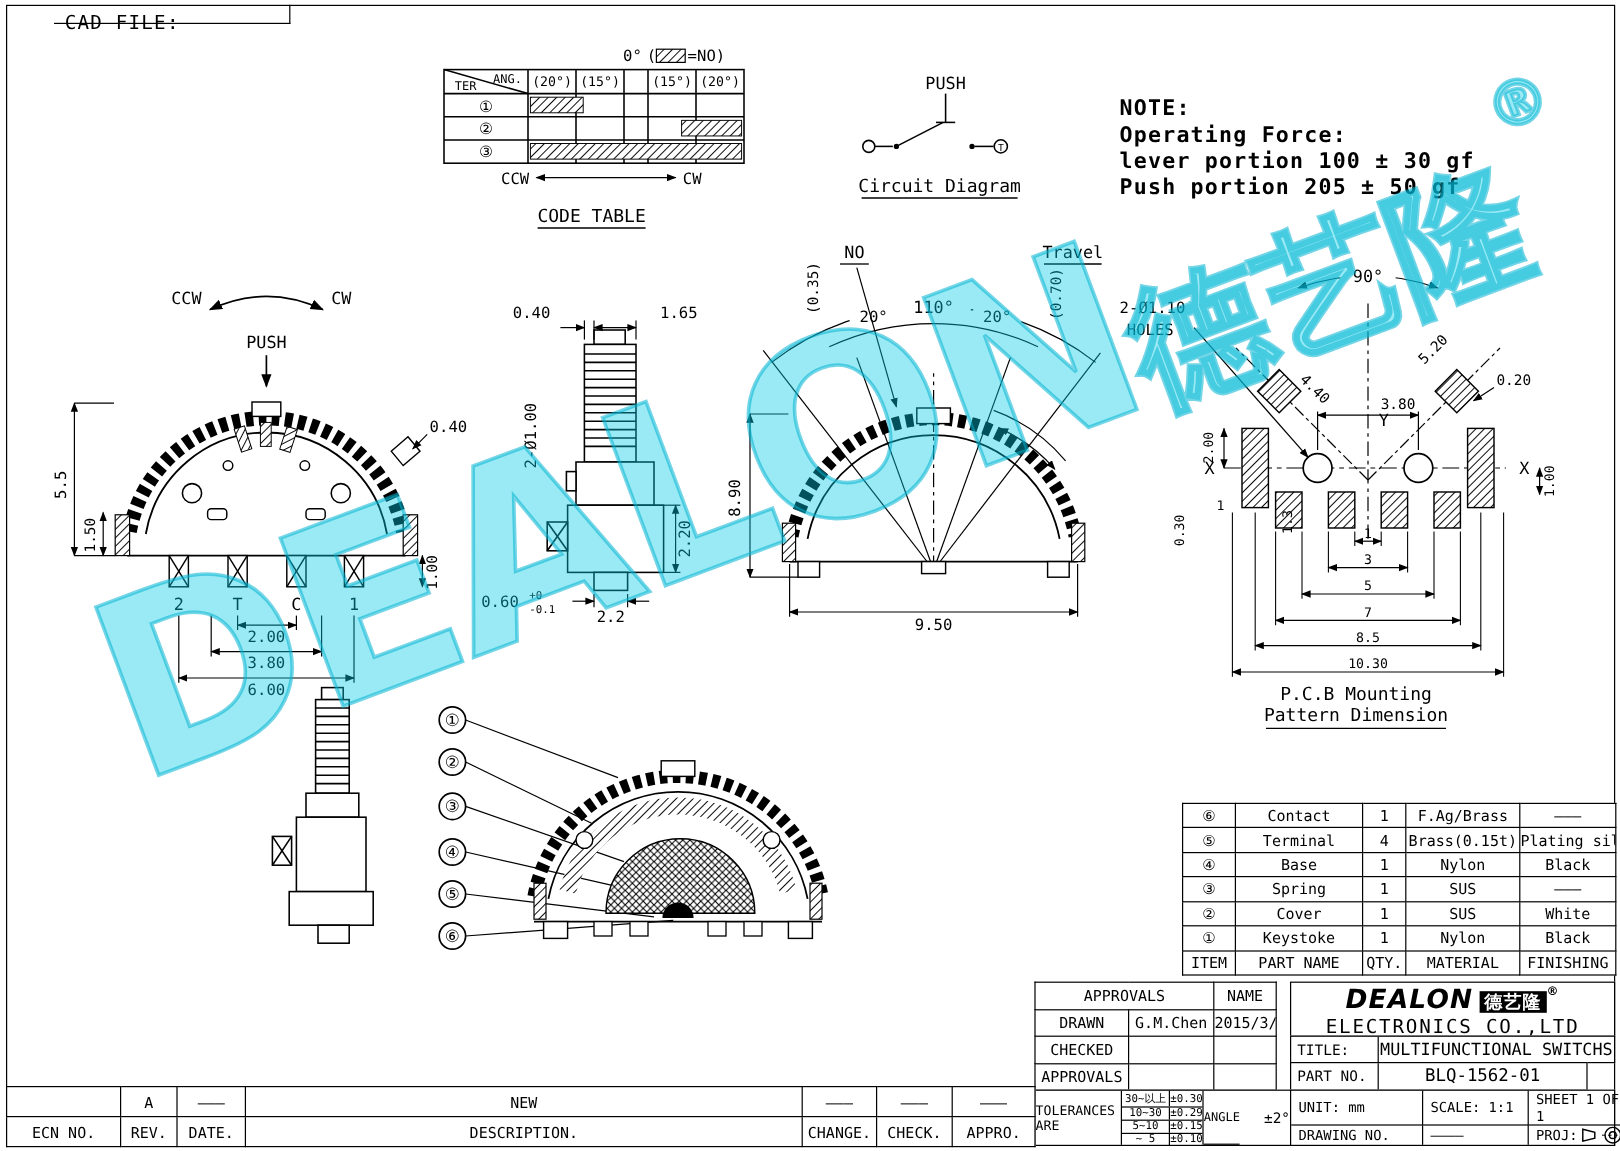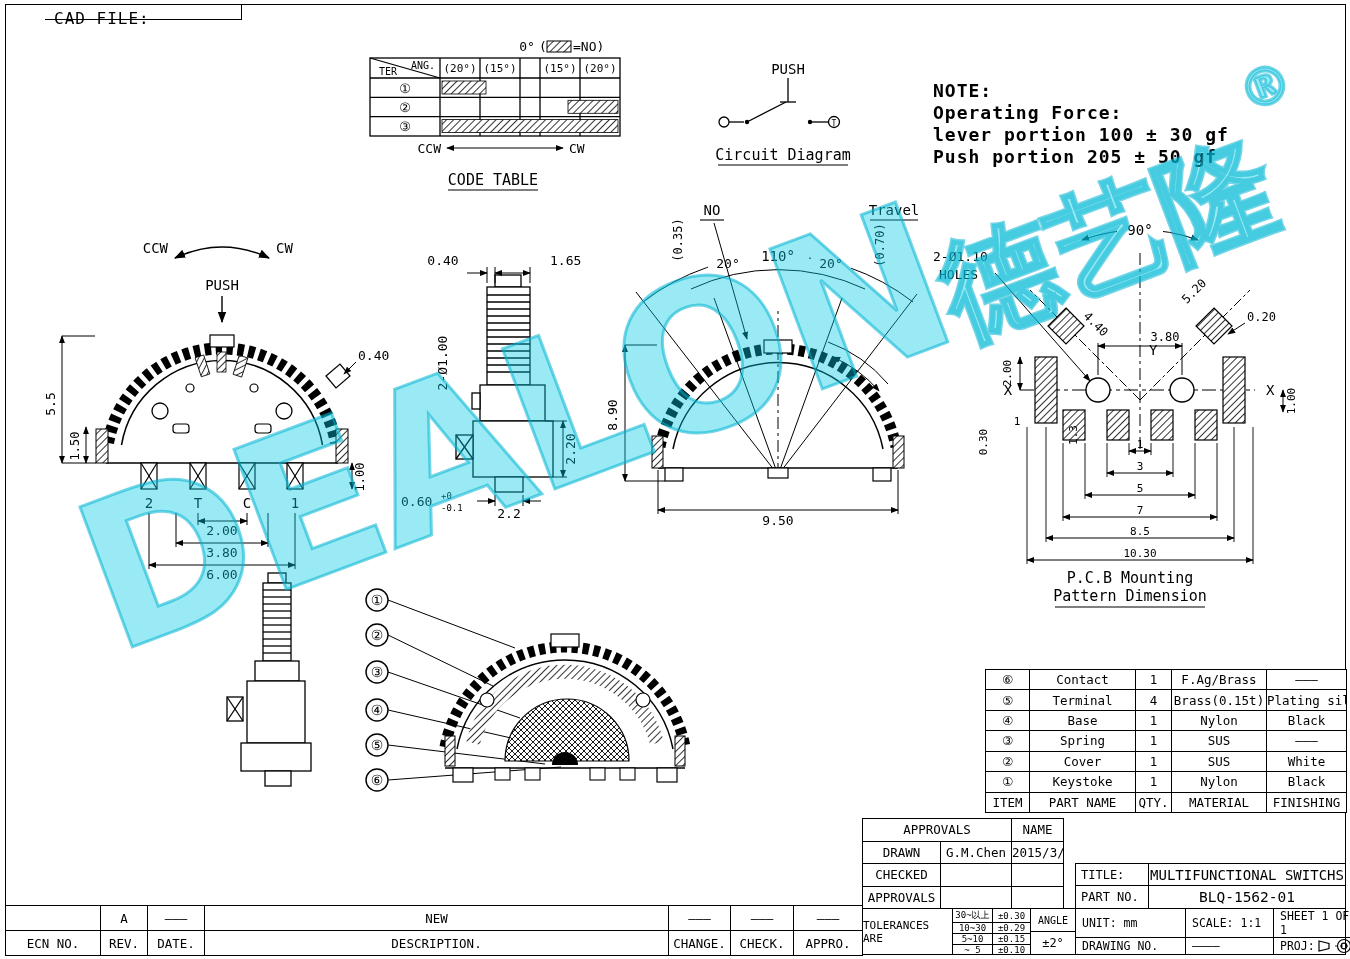--- a/index.html
+++ b/index.html
@@ -30,21 +30,21 @@
                  display:flex; align-items:center; padding-left:5px; }
   .rowbox .val { flex:1; font-size:14.5px; display:flex; align-items:center; justify-content:center; }
   .tolblock { left:862px; top:908px; width:214px; height:47px; display:flex; }
   .tol-label { width:90px; border-right:1.5px solid #000; font-size:11px;
                display:flex; align-items:center; justify-content:center; }
   .tol-rows { width:78px; border-right:1.5px solid #000; display:flex; flex-direction:column; }
   .tol-row { flex:1; display:flex; border-bottom:1px solid #000; font-size:9px; align-items:center; }
   .tol-row:last-child { border-bottom:none; }
   .tol-row span:first-child { width:40px; border-right:1px solid #000; text-align:center; height:100%; display:flex; align-items:center; justify-content:center; }
   .tol-row span:last-child { flex:1; text-align:center; }
-  .tol-angle { flex:1; text-align:right; display:flex; flex-direction:column; }
+  .tol-angle { flex:1; text-align:right; display:flex; flex-direction:row;gap:20px; }
   .tol-angle .a1 { border-bottom:1px solid #000; flex:1; font-size:10px; display:flex; align-items:center; justify-content:center; }
   .tol-angle .a2 { flex:1; font-size:12px; display:flex; align-items:center; justify-content:center; }
   .botgrid { left:1075px; top:908px; width:271px; height:47px; display:grid;
              grid-template-columns:110px 88px 1fr; grid-template-rows:1fr 1fr; }
   .botgrid > div { border-right:1px solid #000; border-bottom:1px solid #000; font-size:11.5px;
                    display:flex; align-items:center; padding-left:6px; }
   .botgrid > div:nth-child(3n) { border-right:none; }
   .botgrid > div:nth-child(n+4) { border-bottom:none; }
   .watermark { position:absolute; left:90px; top:468px; transform:rotate(-20.5deg);
                transform-origin:0 50%; white-space:nowrap; z-index:40; pointer-events:none;
@@ -562,27 +562,33 @@
         <span>~ 5</span>
         <span>±0.10</span>
       </div>
     </div>
     <div class="tol-angle">
       <div class="a1">ANGLE</div>
       <div class="a2">±2°</div>
     </div>
   </div>
 
+  <div class="blockbox company-box">
+    <div class="logo-line">
+      <span>DEALON</span><span class="logo-cn">德艺隆</span><span class="logo-reg">®</span>
+    </div>
+    <div class="company-name">ELECTRONICS CO.,LTD</div>
+  </div>
 
   <div class="blockbox rowbox" style="left:1075px;top:863px;width:271px;height:23px">
     <div class="lab">TITLE:</div>
     <div class="val" style="font-size:14px">MULTIFUNCTIONAL SWITCHS</div>
   </div>
 
-  <div class="blockbox rowbox" style="left:1075px;top:885px;width:271px;height:24px">
+  <div class="blockbox rowbox" style="left:1075px;top:885px;width:248px;height:24px">
     <div class="lab">PART NO.</div>
     <div class="val">BLQ-1562-01</div>
   </div>
 
   <div class="blockbox botgrid">
     <div>UNIT: mm</div>
     <div>SCALE: 1:1</div>
     <div>SHEET 1 OF 1</div>
     <div>DRAWING NO.</div>
     <div>————</div>

